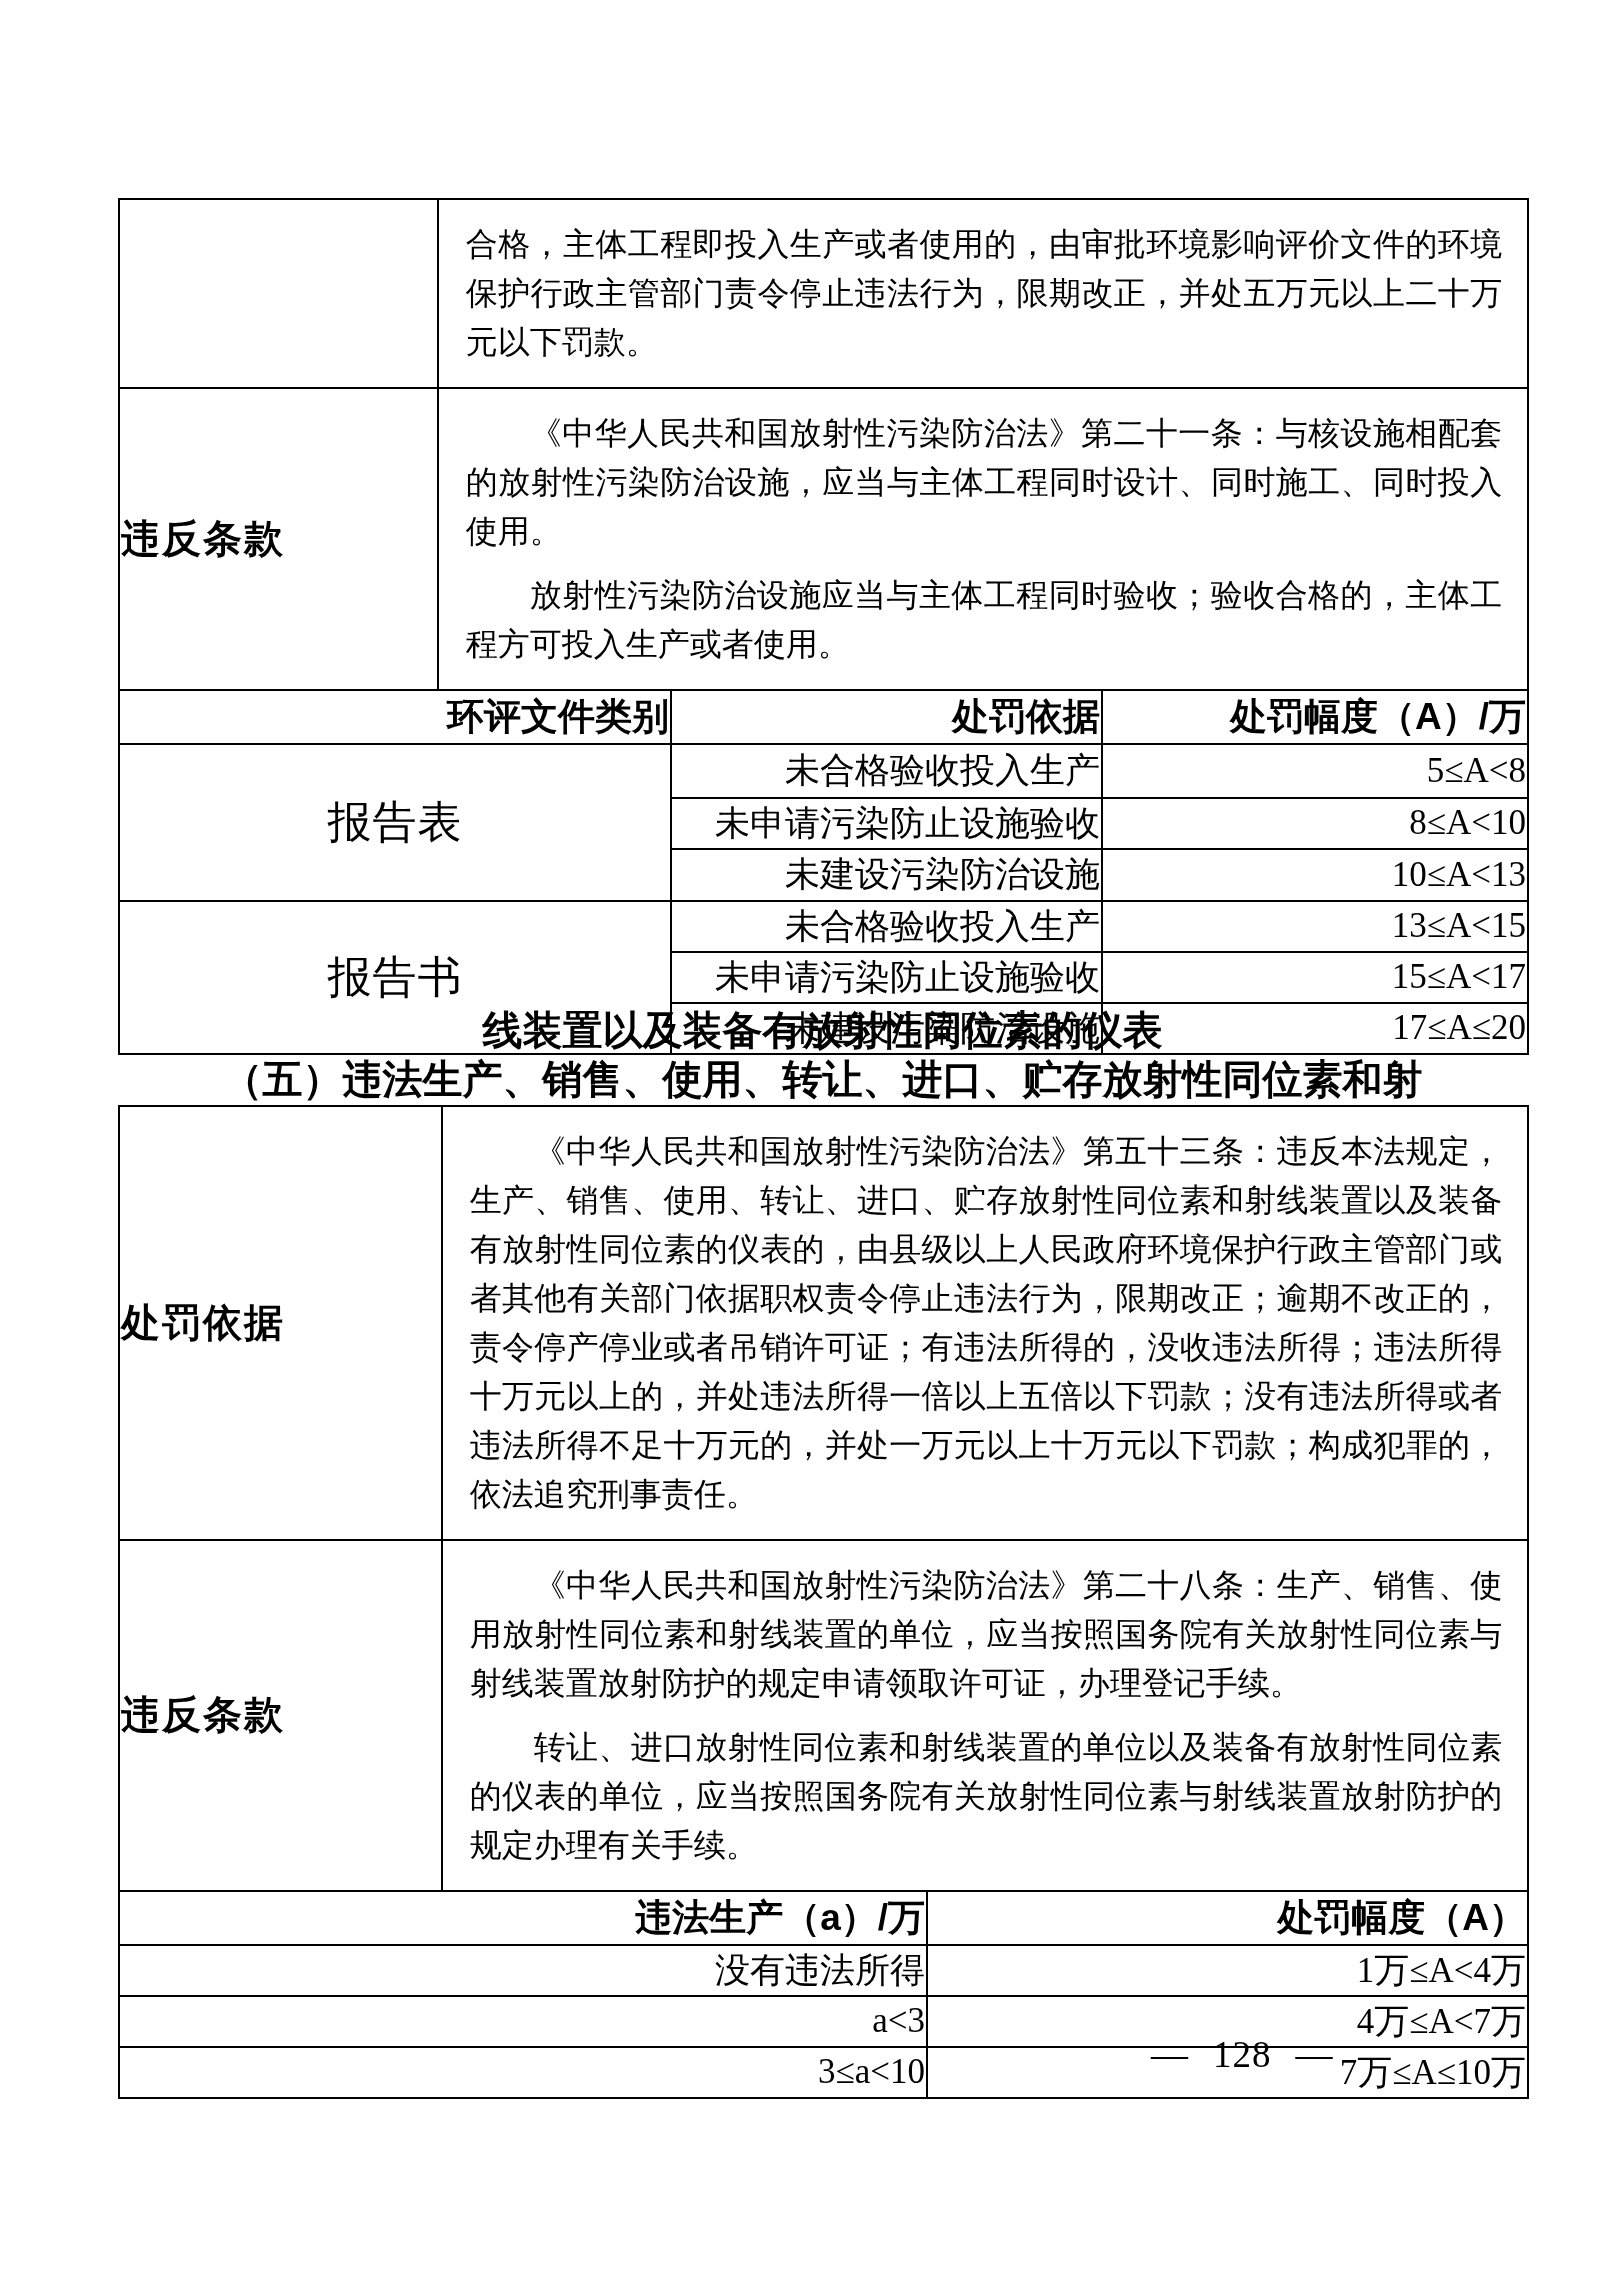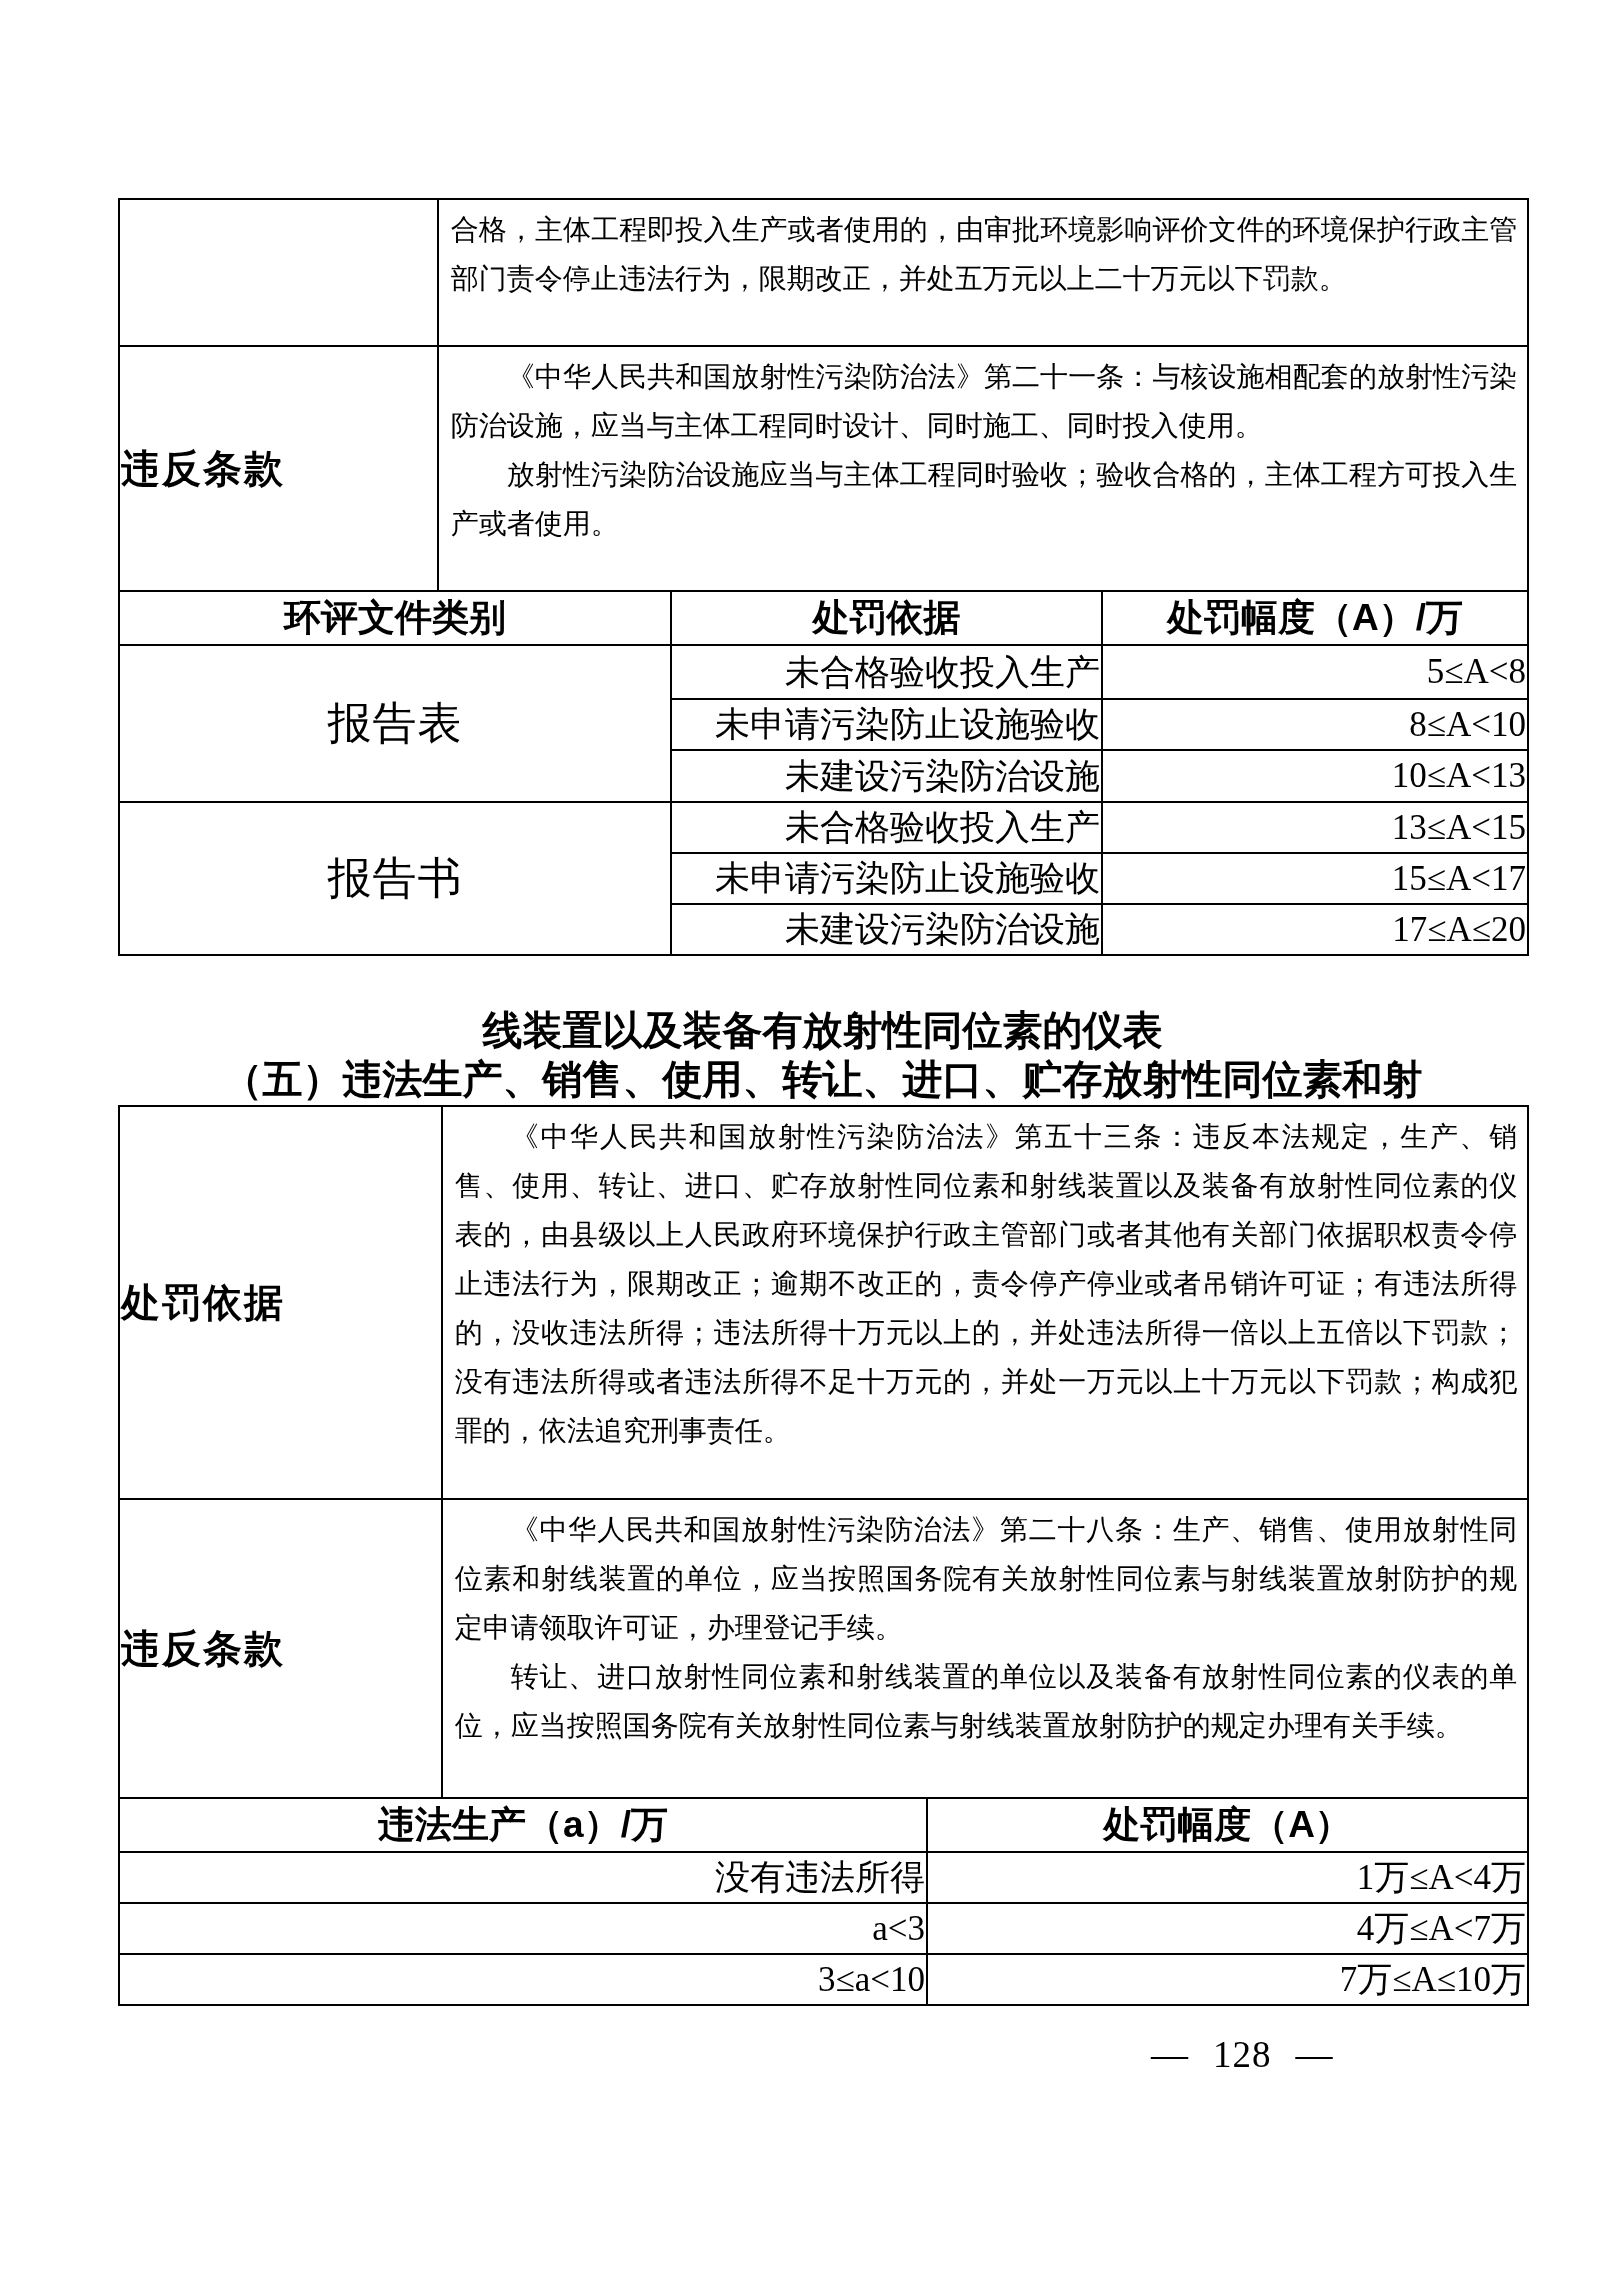--- a/index.html
+++ b/index.html
@@ -30,34 +30,34 @@
     font-size: 39px;
     letter-spacing: 2px;
   }
   td.content-cell {
     vertical-align: top;
     padding: 4.9px 9.8px 4.9px 11.8px;
     text-align: justify;
     text-justify: inter-ideograph;
   }
   td.content-cell p {
-    margin: 0;
-    font-size: 28px;
+    margin: 15px;
+    font-size: 32px;
     line-height: 49px;
     text-indent: 2em;
   }
   td.content-cell p.no-indent { text-indent: 0; }
 
   tr.section-line td { border-top: 2.9px solid #000; }
 
   td.grid-header {
     font-family: "Liberation Sans", "DejaVu Sans", sans-serif;
     font-weight: bold;
     font-size: 37px;
-    text-align: center;
+    text-align: right;
     vertical-align: middle;
     margin-left: 48px;
   }
   td.grid-cell {
     font-size: 35px;
     text-align: right;
     vertical-align: middle;
   }
   td.cat-cell {
     font-size: 44px;

